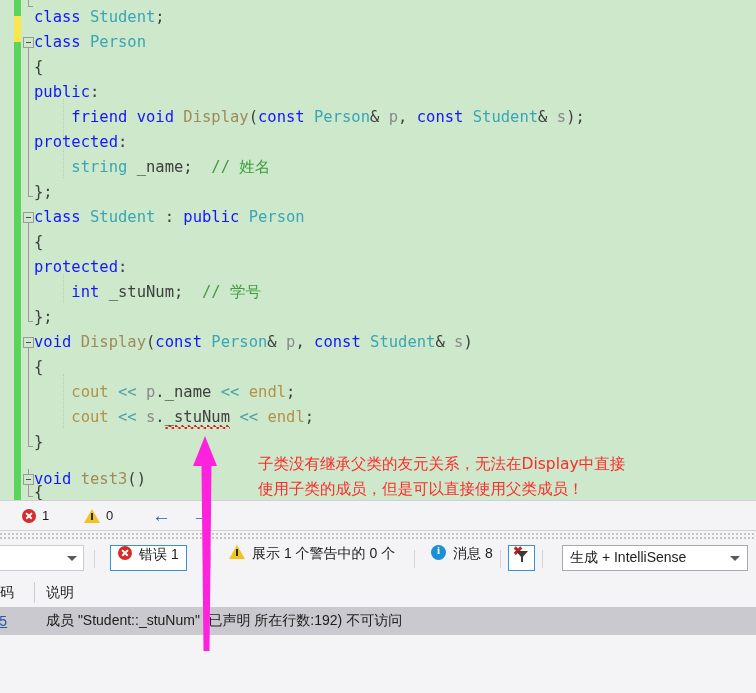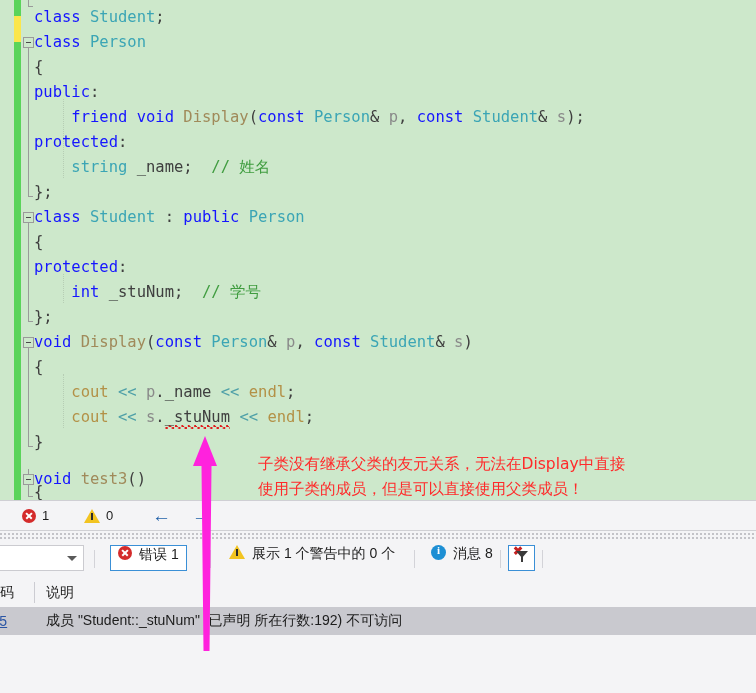--- a/index.html
+++ b/index.html
@@ -298,20 +298,24 @@
       <div class="tgl on" style="left:508px;padding:0 4px;">
         <span class="funnel">
           <span class="fx">✖</span>
             <span class="fsh"></span>
             <span class="fst"></span>
         </span>
       </div>
 
       <div class="vdiv" style="left:542px;"></div>
 
+      <div class="selbig">
+        <span class="lbl">生成 + IntelliSense</span>
+        <span class="caret"></span>
+      </div>
     </div>
 
     <div class="thead">
       <div class="th" style="left:0px;">码</div>
       <div class="thsep" style="left:34px;"></div>
       <div class="th" style="left:46px;">说明</div>
     </div>
 
     <div class="trow">
       <div class="tcode">0265</div>

